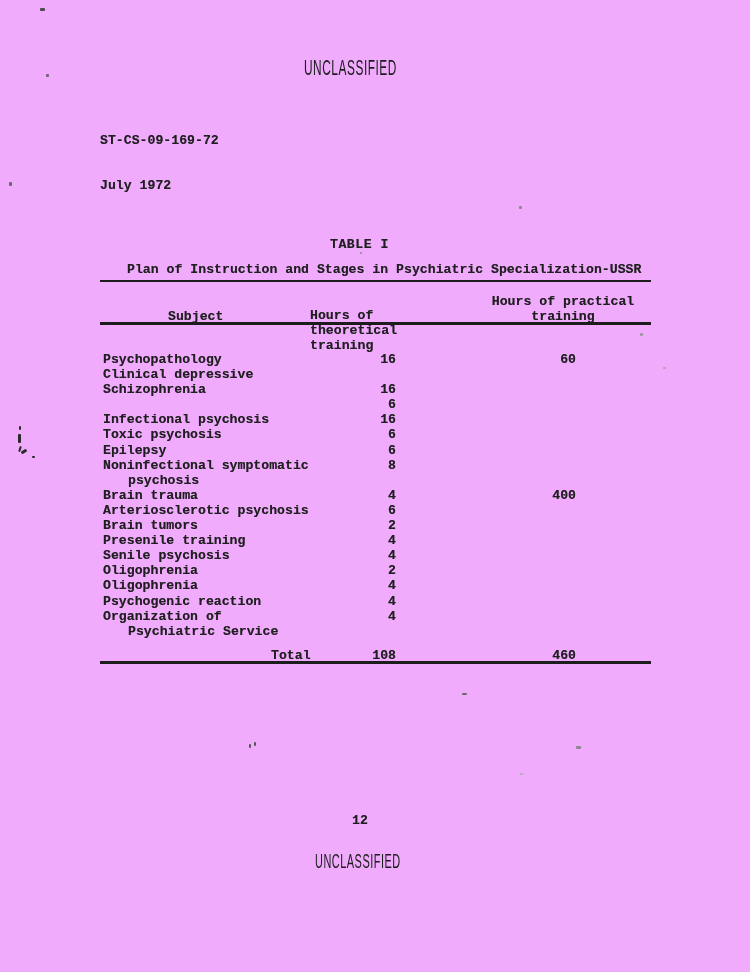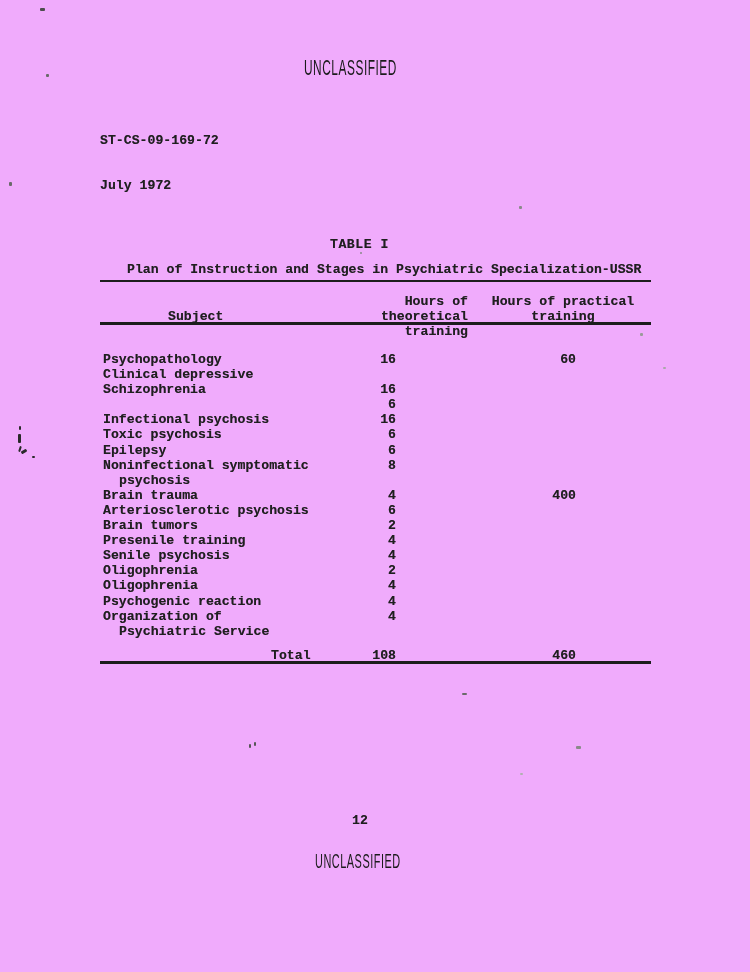--- a/index.html
+++ b/index.html
@@ -37,29 +37,29 @@
   .table-caption { left:330px; top:237px; letter-spacing:0.5px; }
   .table-title   { left:127px; top:262px; }
 
   
   .rule { position:absolute; left:100px; width:551px; background:#1d1d1d; }
   .rule-title  { top:280px; height:2px; }
   .rule-header { top:322px; height:3px; }
   .rule-total  { top:661px; height:3px; }
 
   
-  .hdr-theo { position:absolute; left:310px; top:294px; width:158px; text-align:right; line-height:15.1px; }
+  .hdr-theo { position:absolute; left:310px; top:308px; width:158px; text-align:left; line-height:15.1px; }
   .hdr-prac { position:absolute; left:484px; top:294px; width:158px; text-align:center; line-height:15.1px; }
   .hdr-subject { left:168px; top:309px; }
 
   
   .tbody { position:absolute; left:0; top:352px; width:750px; }
   .trow  { position:relative; height:15.1px; line-height:15.1px; }
   .subj  { position:absolute; left:103px; white-space:pre; }
-  .subj.cont { left:119px; }
+  .subj.cont { left:128px; }
   .num   { position:absolute; text-align:right; white-space:pre; }
   .num.th { left:296px; width:100px; }
   .num.pr { left:476px; width:100px; }
 
   
   .total-row { position:absolute; left:0; top:648px; width:750px; height:15.1px; line-height:15.1px; }
   .total-label { position:absolute; left:251px; white-space:pre;margin-left:20px; }
 
   
   .page-number { left:352px; top:813px; }

